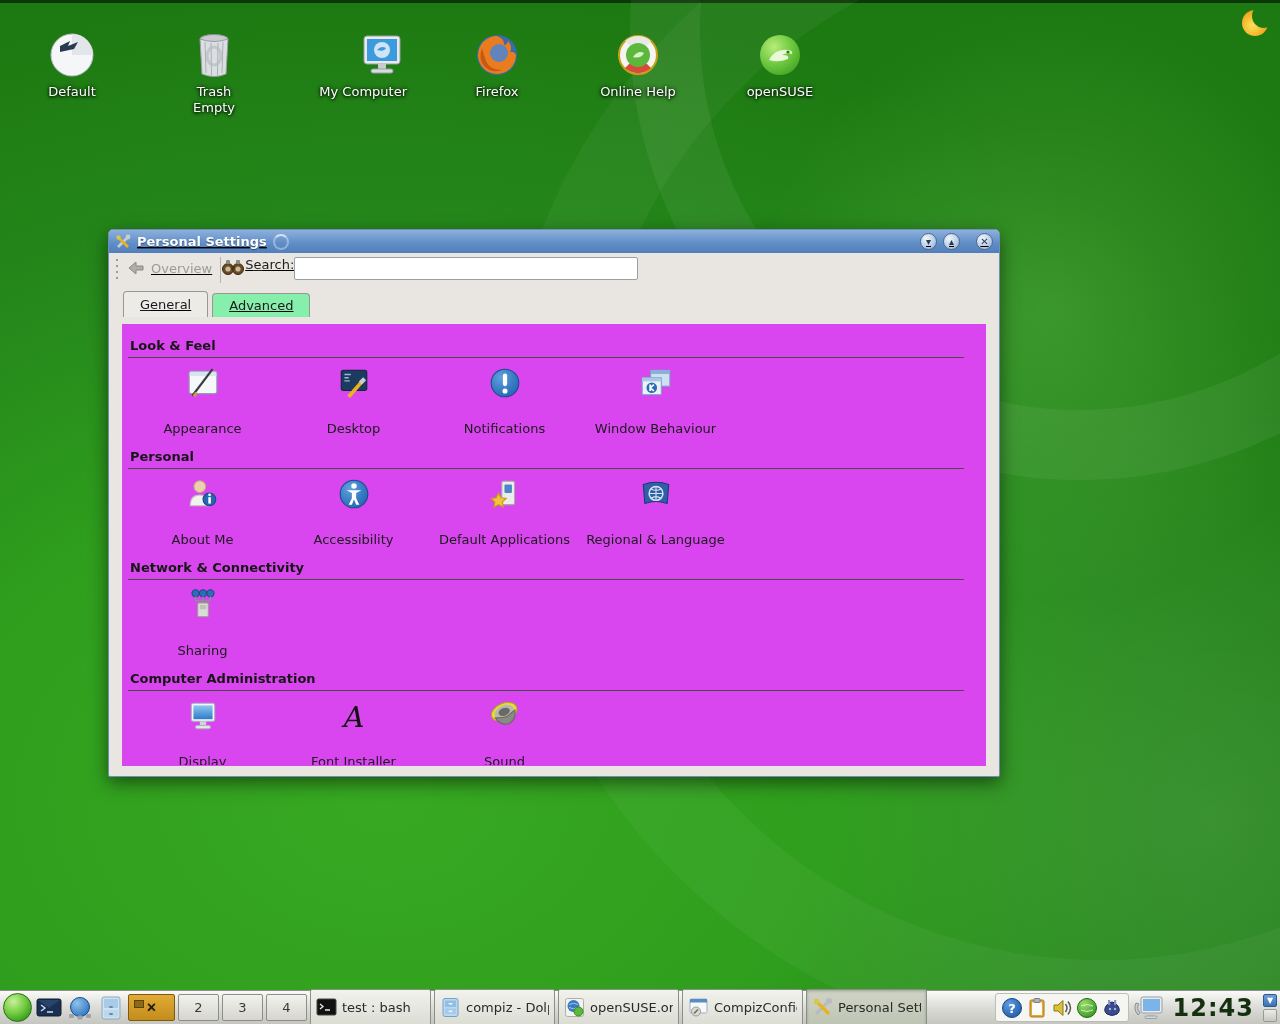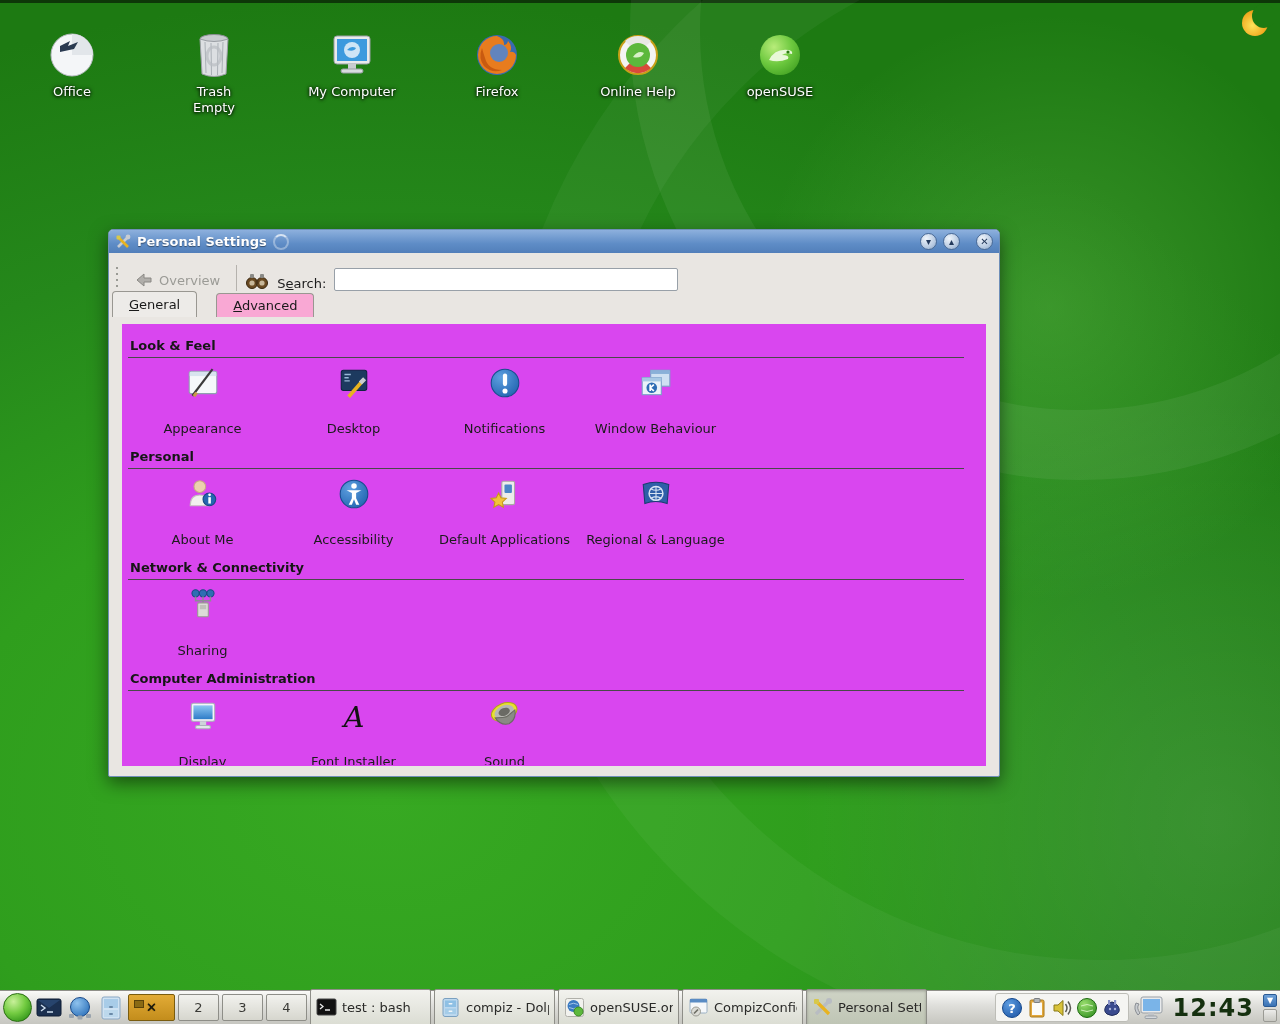--- a/index.html
+++ b/index.html
@@ -23,42 +23,42 @@
   #crescent .bite { position:absolute; left:14px; top:0px; width:24px; height:24px; border-radius:50%; background:#1d7a12; }
 
   
   .dicon { position:absolute; top:30px; width:110px; display:flex; flex-direction:column; align-items:center; cursor:pointer; }
   .dicon .glyph { width:50px; height:50px; margin-bottom:4px; }
   .dicon .dlabel { color:#fff; font-size:13px; text-align:center; line-height:1.25; text-shadow:0 1px 3px #000, 0 0 4px rgba(0,0,0,.8); }
 
   
   #win { position:absolute; left:108px; top:229px; width:892px; height:548px;
     background:#e9e6e2; border:1px solid #6f8fb8; border-radius:5px 5px 2px 2px;
-    box-shadow:0 6px 18px rgba(0,0,0,0.5); }
+    box-shadow:0 6px 18px rgba(0,0,0,0.5);text-decoration:underline; }
   #titlebar { height:23px; display:flex; align-items:center; padding:0 6px; gap:6px;
     background:linear-gradient(#8db0dd, #5e8cc6 60%, #527fba); border-radius:4px 4px 0 0; }
   #titlebar .ttl { color:#fff; font-weight:bold; font-size:13px; text-shadow:0 1px 1px rgba(0,0,0,.45); }
   .busy-swirl { width:16px; height:16px; border-radius:50%; border:2px solid rgba(255,255,255,0.35); border-top-color:rgba(255,255,255,0.7); }
   #titlebar .spacer { flex:1; }
   .winbtn { width:17px; height:17px; border-radius:50%; background:radial-gradient(circle at 35% 30%, #f0f5fb, #b9cbe2 60%, #8aa6c8);
     border:1px solid #4a6a96; color:#243a5c; font-size:10px; line-height:15px; text-align:center; cursor:pointer; font-weight:bold; }
   .winbtn.close { margin-left:10px; }
 
-  #toolbar { height:38px; display:flex; align-items:flex-end; padding:12px 10px 0 6px; gap:8px; }
+  #toolbar { height:38px; display:flex; align-items:flex-start; padding:4px 10px 0 6px; }
   .grip { width:4px; height:26px; background-image:radial-gradient(circle, #9a9a94 1.2px, transparent 1.4px); background-size:4px 6px; }
   #overview-btn { display:flex; align-items:center; gap:6px; padding:3px 8px; border-radius:3px; color:#9b9b96; font-size:13px; cursor:default; }
   .vsep { width:1px; height:26px; background:#b5b2ad; }
   #search-lbl { font-size:13px; color:#1c1c1c; }
   #search-lbl u, .tab u { text-decoration:underline; }
   #search-input { width:344px; height:23px; border:1px solid #98a0a8; border-radius:2px; background:#fff; padding:0 4px; font-size:13px; }
 
-  #tabs { display:flex; padding-left:3px; align-items:flex-end; height:26px; }
+  #tabs { display:flex; padding-left:14px; align-items:flex-end; height:26px; }
   .tab { font-size:13px; color:#1a1a1a; border:1px solid #999791; border-bottom:none; border-radius:4px 4px 0 0; cursor:pointer; }
   .tab.active { background:#edebe8; padding:5px 16px; position:relative; z-index:2; }
-  .tab.inactive { background:#f9a8d4; padding:4px 16px; margin-left:19px; }
+  .tab.inactive { background:#86efac; padding:4px 16px; margin-left:4px; }
 
   #content { position:absolute; left:13px; right:13px; top:94px; bottom:10px; background:#d946ef; border:1px solid #d946ef; padding:10px 20px 0 4px; overflow:hidden; }
   .section-title { font-size:13px; font-weight:bold; color:#161616; padding:3px 2px 4px 2px; border-bottom:1px solid #4a4a48; margin:0 1px; }
   .items-grid { display:grid; grid-template-columns:repeat(5,151px); row-gap:6px; margin:8px 0 10px 0; }
   .item { display:flex; flex-direction:column; align-items:center; cursor:pointer;gap:18px; }
   .item .iglyph { width:34px; height:34px; margin-bottom:3px; }
   .item .ilabel { font-size:13px; color:#1b1b1b; text-align:center; white-space:nowrap; }
 
   
   #taskbar { position:absolute; left:0; bottom:0; width:1280px; height:34px;
@@ -97,35 +97,35 @@
     <div class="moon"></div>
     <div class="bite"></div>
   </div>
 
   <div class="dicon" style="left:17px;">
     <svg class="glyph" viewBox="0 0 50 50">
       <circle cx="25" cy="25" r="21" fill="#f4f6f8" stroke="#b8bcc2"></circle>
       <path d="M25 4 A21 21 0 0 1 46 25 L25 25 Z" fill="#e2e6ea"></path>
       <path d="M13 16 l10 -5 l-2 5 l10 -4 l-4 7 l-14 3 z" fill="#2a3a50"></path>
     </svg>
-    <div class="dlabel">Office</div>
+    <div class="dlabel">Default</div>
   </div>
   <div class="dicon" style="left:159px;">
     <svg class="glyph" viewBox="0 0 50 50">
       <ellipse cx="25" cy="9" rx="14" ry="4.5" fill="#c8ccd0" stroke="#8a8e94"></ellipse>
       <path d="M11 9 L13 44 Q25 49 37 44 L39 9 Q25 14 11 9 Z" fill="#dcdfe2" stroke="#9a9ea4"></path>
       <path d="M16 12 L17 43 M22 13 L22.5 45 M29 13 L28.5 45 M34 12 L33 43" stroke="#aab0b6" fill="none"></path>
       <ellipse cx="25" cy="26" rx="7" ry="9" fill="none" stroke="#b8bcc2" stroke-width="3" opacity="0.7"></ellipse>
     </svg>
     <div class="dlabel">
       <div>Trash</div>
       <div>Empty</div>
     </div>
   </div>
-  <div class="dicon" style="left:297px;">
+  <div class="dicon" style="left:297px;align-items:flex-end;">
     <svg class="glyph" viewBox="0 0 50 50">
       <rect x="7" y="6" width="36" height="28" rx="3" fill="#e8eaec" stroke="#9aa0a6"></rect>
       <rect x="10" y="9" width="30" height="22" fill="#3c9ade"></rect>
       <circle cx="25" cy="20" r="8" fill="#e8f2fa" opacity="0.85"></circle>
       <path d="M20 20 q4 -5 9 -2 q-2 4 -9 2" fill="#3c9ade"></path>
       <rect x="21" y="34" width="8" height="5" fill="#c8ccd0"></rect>
       <rect x="14" y="39" width="22" height="4" rx="2" fill="#d8dcdf" stroke="#9aa0a6"></rect>
     </svg>
     <div class="dlabel">My Computer</div>
   </div>

